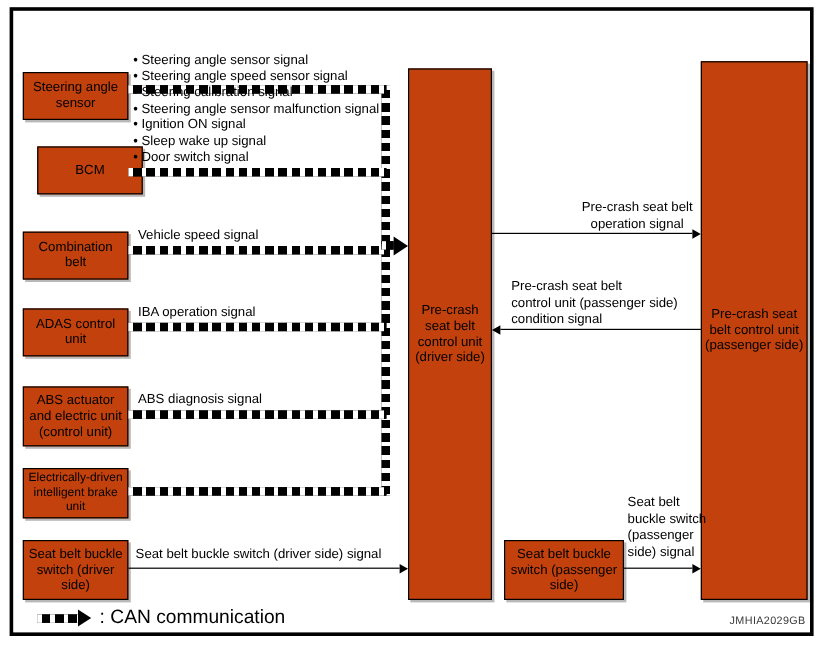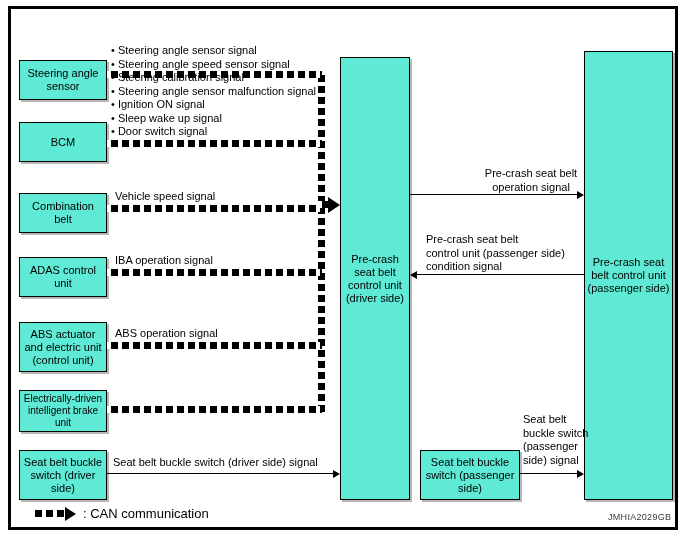--- a/index.html
+++ b/index.html
@@ -24,21 +24,21 @@
     height: 524px;
     border: 3px solid #000000;
     box-sizing: border-box;
     background: #ffffff;
   }
   
   .unit-box {
     position: absolute;
     box-sizing: border-box;
     border: 1px solid #000000;
-    background: #5eead4;
+    background: #c2410c;
     display: flex;
     align-items: center;
     justify-content: center;
     text-align: center;
     font-size: 11px;
     line-height: 13px;
     color: #000000;
     box-shadow: 2px 2px 0 #b8b8b8;
   }
   .unit-box span { display: block; padding: 0 2px; }
@@ -119,21 +119,21 @@
         #ffffff 0px, #ffffff 4px,
         #000000 4px, #000000 11px);
   }
   #legend .key-arrow {
     width: 0; height: 0;
     border-top: 7px solid transparent;
     border-bottom: 7px solid transparent;
     border-left: 11px solid #000000;
   }
   #legend .key-text {
-    font-size: 13px;
+    font-size: 16px;
     color: #000000;
     margin-left: 7px;
     white-space: pre;
   }
 
   #figure-id {
     position: absolute;
     font-size: 9px;
     letter-spacing: 0.3px;
     color: #3a3a3a;
@@ -144,21 +144,21 @@
 <body>
 
 <div id="page">
   <div id="figure-frame">
 
     <div class="unit-box" style="left:8px; top:51px; width:88px; height:40px;">
       <span>Steering angle
 sensor</span>
     </div>
 
-    <div class="unit-box" style="left:8px; top:113px; width:88px; height:40px;">
+    <div class="unit-box" style="left:20px; top:113px; width:88px; height:40px;">
       <span>BCM</span>
     </div>
 
     <div class="unit-box" style="left:8px; top:184px; width:88px; height:40px;">
       <span>Combination
 belt</span>
     </div>
 
     <div class="unit-box" style="left:8px; top:248px; width:88px; height:40px;">
       <span>ADAS
@@ -225,21 +225,21 @@
 • Steering angle sensor malfunction signal</div>
 
     <div class="sig-label" style="left:100px; top:89px;">• Ignition ON signal
 • Sleep wake up signal
 • Door switch signal</div>
 
     <div class="sig-label" style="left:104px; top:181px;">Vehicle speed signal</div>
 
     <div class="sig-label" style="left:104px; top:245px;">IBA operation signal</div>
 
-    <div class="sig-label" style="left:104px; top:318px;">ABS operation signal</div>
+    <div class="sig-label" style="left:104px; top:318px;">ABS diagnosis signal</div>
 
 
     <div class="sig-label" style="left:102px; top:447px;">Seat belt buckle switch (driver side) signal</div>
     <div class="hline" style="left:96px; top:464px; width:226px;"></div>
     <div class="arrow-right" style="left:322px; top:461px;"></div>
 
     <div class="sig-label center" style="left:440px; top:158px; width:160px;">Pre-crash seat belt
 operation signal</div>
     <div class="hline" style="left:399px; top:185px; width:167px;"></div>
     <div class="arrow-right" static="" style="left:566px; top:182px;"></div>

